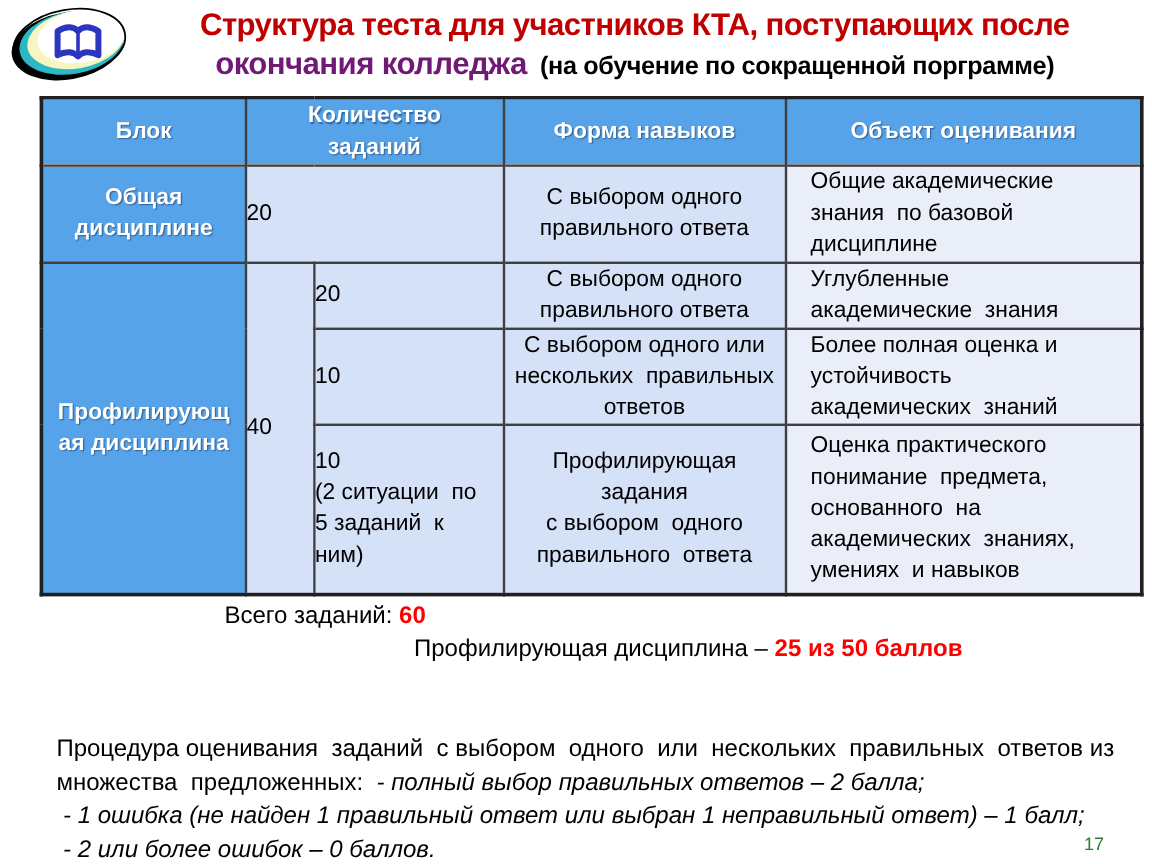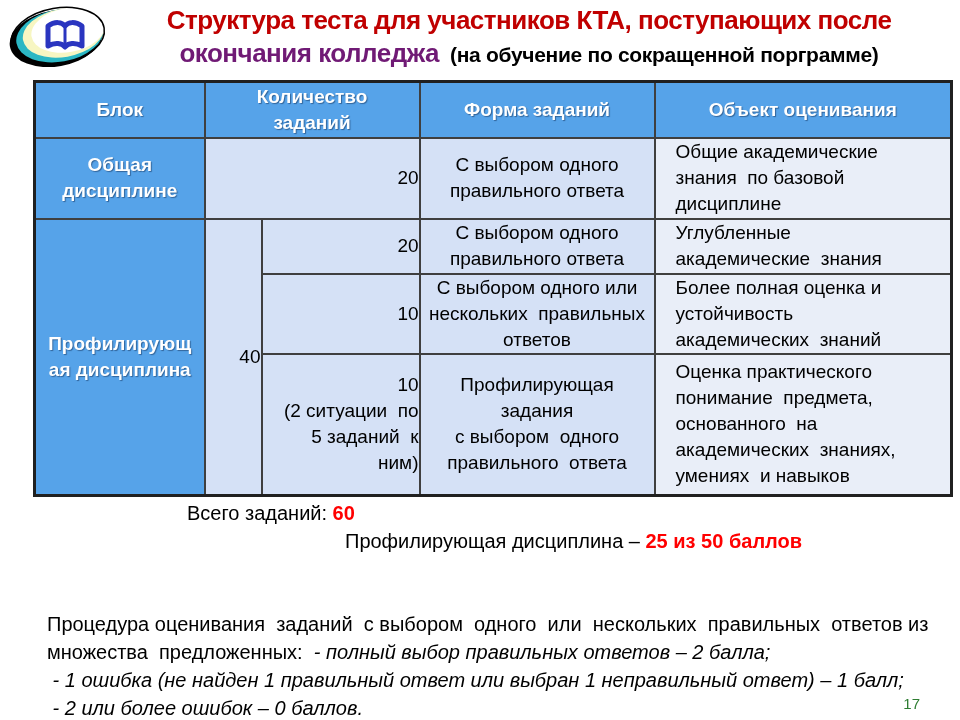--- a/index.html
+++ b/index.html
@@ -27,21 +27,21 @@
     font-size:19px; line-height:26px; white-space:pre-wrap; overflow:hidden;
   }
   th.hdr {
     background:#56a3e9; color:#ffffff; font-weight:bold; font-size:20px;
     text-align:center; text-shadow:1px 1px 1px rgba(20,50,90,.55);
   }
   td.block {
     background:#56a3e9; color:#ffffff; font-weight:bold; font-size:20px;
     text-align:center; text-shadow:1px 1px 1px rgba(20,50,90,.55);
   }
-  td.count { background:#d5e1f6; text-align:right; }
+  td.count { background:#d5e1f6; text-align:left; }
   td.form  { background:#d5e1f6; text-align:center; }
   td.obj   { background:#e9eef8; text-align:left; padding-left:20px; padding-right:4px; }
   
   .totals { position:absolute; left:35px; top:499px; width:915px; font-size:20px; line-height:28px; }
   .totals .red { color:#ff0000; font-weight:bold; }
   .t1 { padding-left:152px; } .t2 { padding-left:152px; }
   .t3 { padding-left:146px; } .t4 { padding-left:310px; }
   
   .procedure { position:absolute; left:47px; top:610px; width:902px; font-size:20px; line-height:28px; }
   .procedure .plain { white-space:pre-wrap; }
@@ -79,21 +79,21 @@
         <col style="width:57px">
         <col style="width:158px">
         <col style="width:235px">
         <col style="width:297px">
     </colgroup>
     <tbody>
         <tr style="height:56px">
       <th class="hdr">Блок</th>
       <th class="hdr" colspan="2">Количество
 заданий</th>
-      <th class="hdr">Форма заданий</th>
+      <th class="hdr">Форма навыков</th>
       <th class="hdr">Объект оценивания</th>
     </tr>
     <tr style="height:81px">
       <td class="block">Общая
 дисциплине</td>
       <td class="count" colspan="2">20</td>
       <td class="form">С выбором одного
 правильного ответа</td>
       <td class="obj">Общие академические
 знания  по базовой

